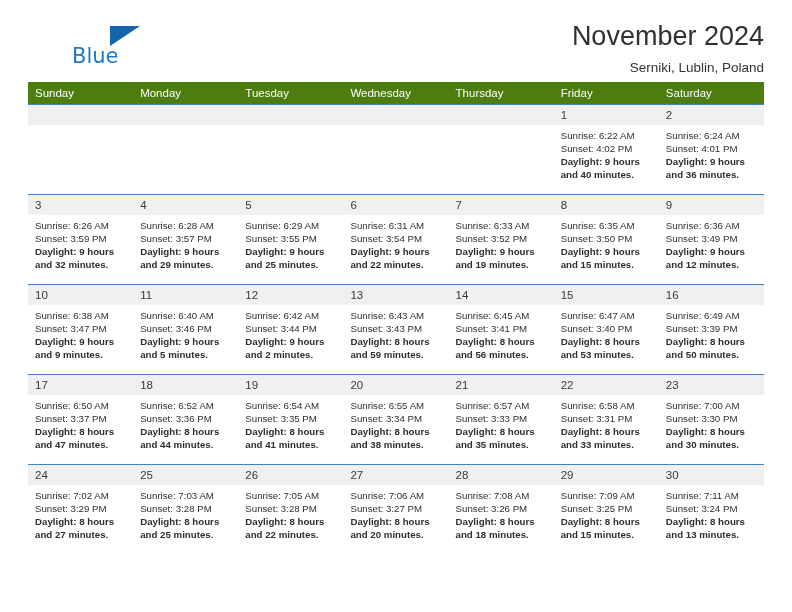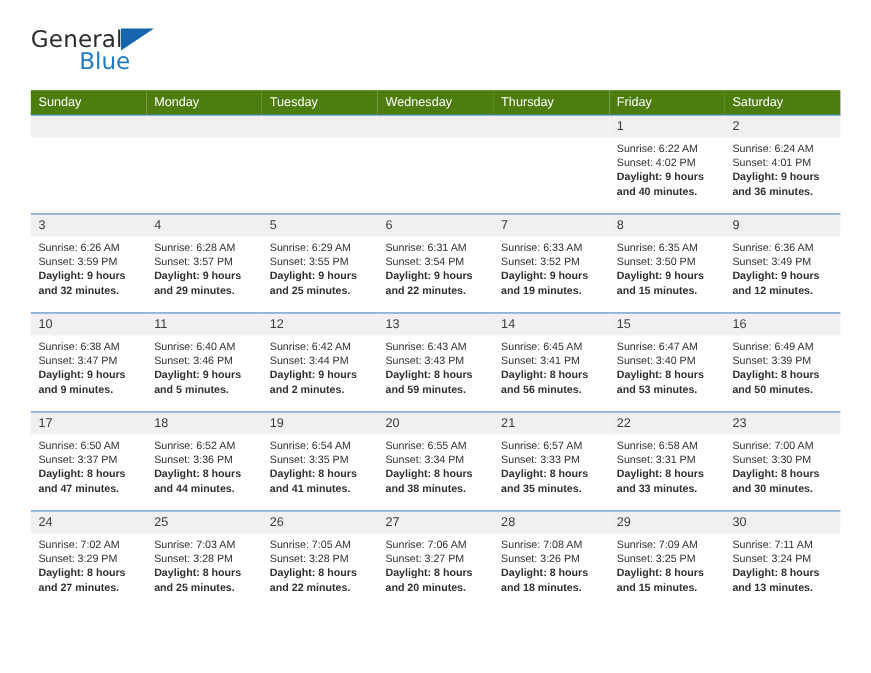--- a/index.html
+++ b/index.html
@@ -140,26 +140,27 @@
   }
 </style>
 </head>
 <body>
 
 <div class="page">
 
   <div class="header">
 
     <div class="logo">
-      <span class="logo-general">General</span>
       <span class="logo-triangle"></span>
       <span class="logo-blue">Blue</span>
     </div>
 
     <div class="title-block">
+      <div class="cal-title">November 2024</div>
+      <div class="cal-subtitle">Serniki, Lublin, Poland</div>
     </div>
 
   </div>
 
   <table class="calendar">
     <thead>
       <tr>
         <th>Sunday</th>
         <th>Monday</th>
         <th>Tuesday</th>

